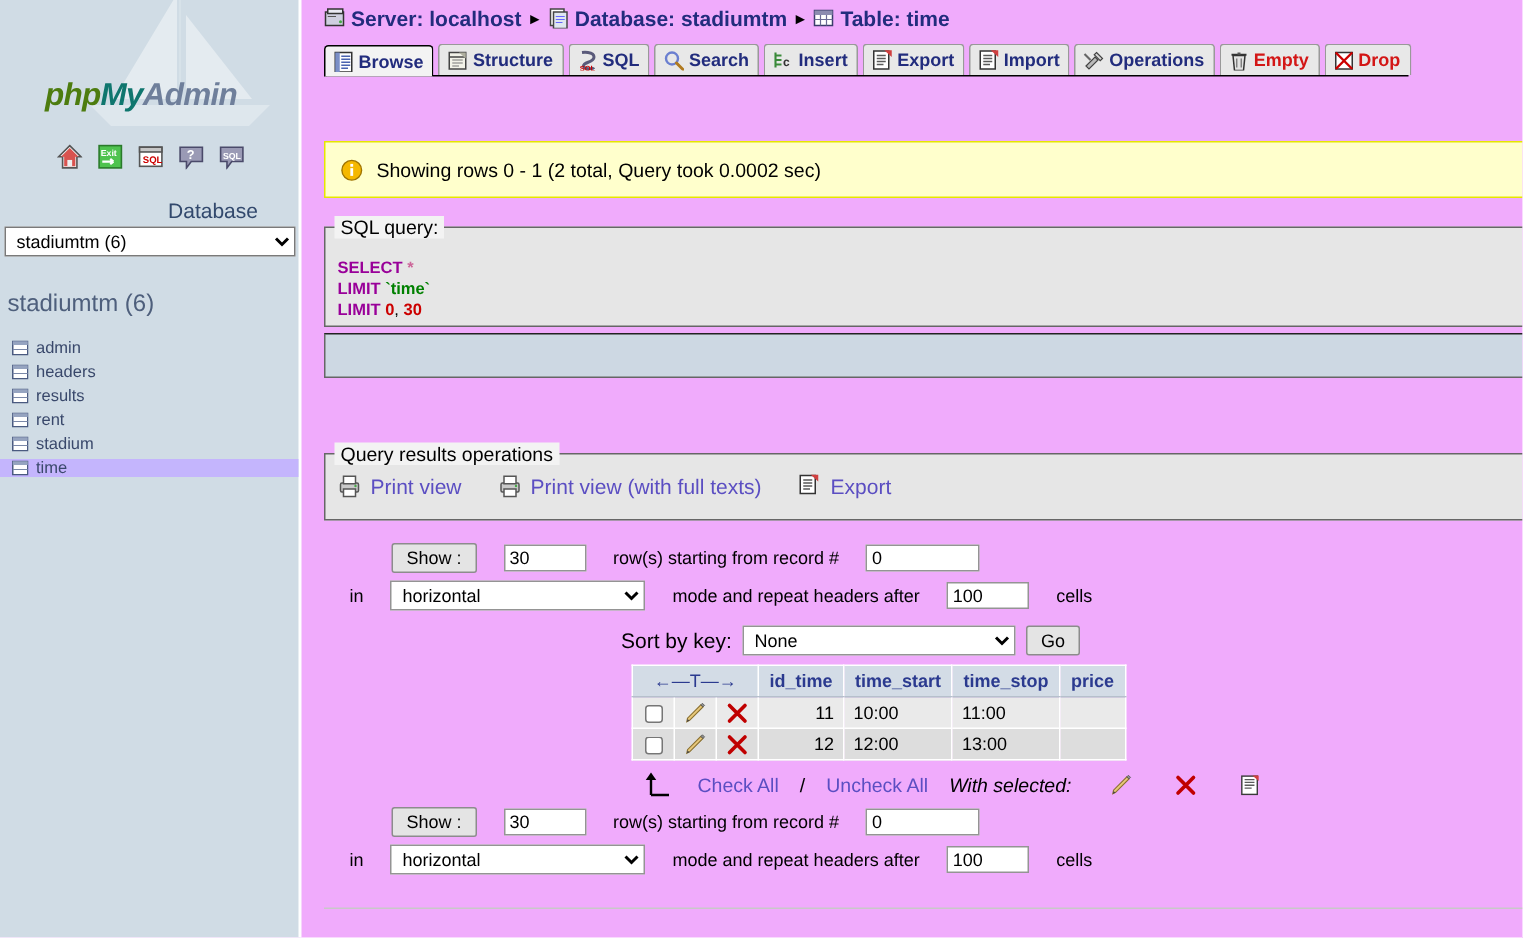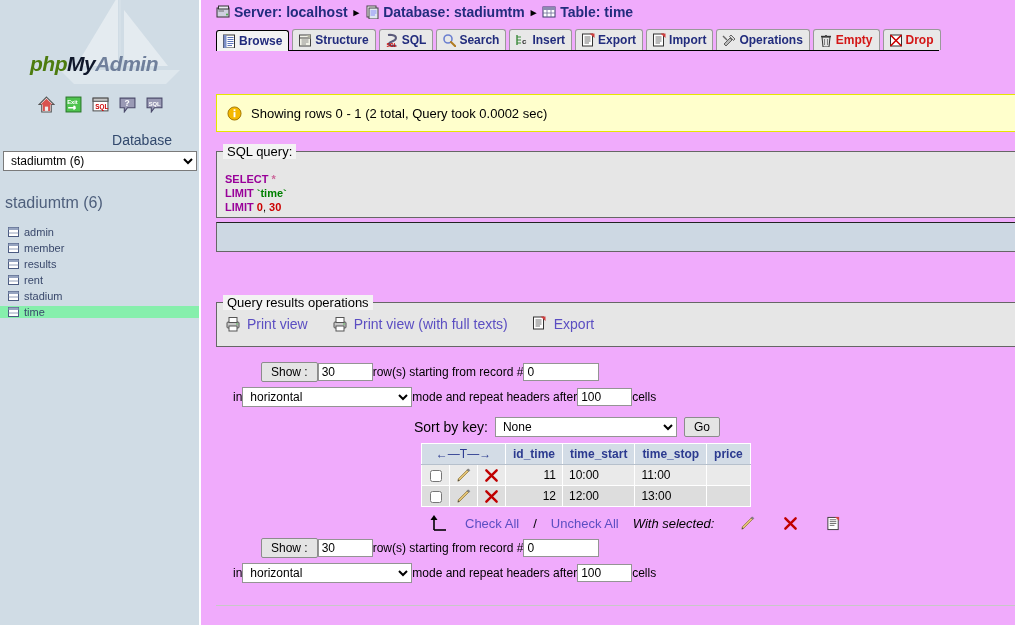--- a/index.html
+++ b/index.html
@@ -30,21 +30,21 @@
     position: relative; height: 88px;
   }
   #pma-logo {
     position: absolute; left: 30px; top: 52px;
     font-family: "Liberation Sans", sans-serif;
     font-size: 21px; font-weight: bold; font-style: italic;
     letter-spacing: -0.5px;
     white-space: nowrap;
   }
   #pma-logo .php { color: #4d7c0f; }
-  #pma-logo .my  { color: #0f172a; }
+  #pma-logo .my  { color: #0f766e; }
   #pma-logo .admin { color: #6f7f9b; }
 
   .nav-icons {
     position: absolute; left: 0; top: 96px; width: 200px;
     display: flex; justify-content: center; gap: 10px;
   }
   .nav-icons .ic { width: 17px; height: 17px; display:block; cursor: pointer; }
 
   .db-label {
     position: absolute; top: 132px; left: 0; width: 200px;
@@ -68,21 +68,21 @@
     position: absolute; left: 0; top: 226px; width: 200px;
   }
   .tbl-item {
     height: 12px; line-height: 12px;
     padding-left: 8px;
     display: flex; align-items: center; gap: 5px;
     margin-bottom: 4px;
     font-size: 11px;
     cursor: pointer;
   }
-  .tbl-item.active { background: #86efac; width: 200px; }
+  .tbl-item.active { background: #c4b5fd; width: 200px; }
   .tbl-item .tname { color: #39486b; }
   .tbl-icon { width: 11px; height: 10px; display:block; flex: none; }
 
   
   #main {
     position: absolute; left: 201px; top: 0;
     width: 814px; height: 625px;
     background: #f0abfc;
     overflow: hidden;
   }
@@ -172,21 +172,21 @@
   }
   .oplink {
     display: flex; align-items: center; gap: 6px;
     font-size: 14px; color: #5b4ec2;
     cursor: pointer;
   }
   .oplink .opic { width: 16px; height: 16px; display: block; flex: none; }
 
   
   .showblock { position: absolute; left: 0; width: 760px; }
-  .showrow { display: flex; align-items: center; gap: 0; font-size: 12px; }
+  .showrow { display: flex; align-items: center; gap: 18px; font-size: 12px; }
   .showrow.r1 { padding-left: 60px; }
   .showrow.r2 { padding-left: 32px; margin-top: 5px; }
   .btn {
     font-family: "Liberation Sans", sans-serif;
     font-size: 12px;
     background: #e4e4e4;
     border: 1px solid #8c8c8c;
     border-radius: 2px;
     padding: 2px 9px;
     cursor: pointer;
@@ -331,21 +331,21 @@
             <path d="M0.5 6 H10.5" stroke="#7a88a8" stroke-width="0.8"></path>
           </svg>
           <span class="tname">admin</span>
         </div>
         <div class="tbl-item">
           <svg viewBox="0 0 11 10" class="tbl-icon">
             <rect x="0.5" y="0.5" width="10" height="9" fill="#fff" stroke="#4a5a80"></rect>
             <rect x="0.5" y="0.5" width="10" height="2.5" fill="#96a4c0"></rect>
             <path d="M0.5 6 H10.5" stroke="#7a88a8" stroke-width="0.8"></path>
           </svg>
-          <span class="tname">member</span>
+          <span class="tname">headers</span>
         </div>
         <div class="tbl-item">
           <svg viewBox="0 0 11 10" class="tbl-icon">
             <rect x="0.5" y="0.5" width="10" height="9" fill="#fff" stroke="#4a5a80"></rect>
             <rect x="0.5" y="0.5" width="10" height="2.5" fill="#96a4c0"></rect>
             <path d="M0.5 6 H10.5" stroke="#7a88a8" stroke-width="0.8"></path>
           </svg>
           <span class="tname">results</span>
         </div>
         <div class="tbl-item">

